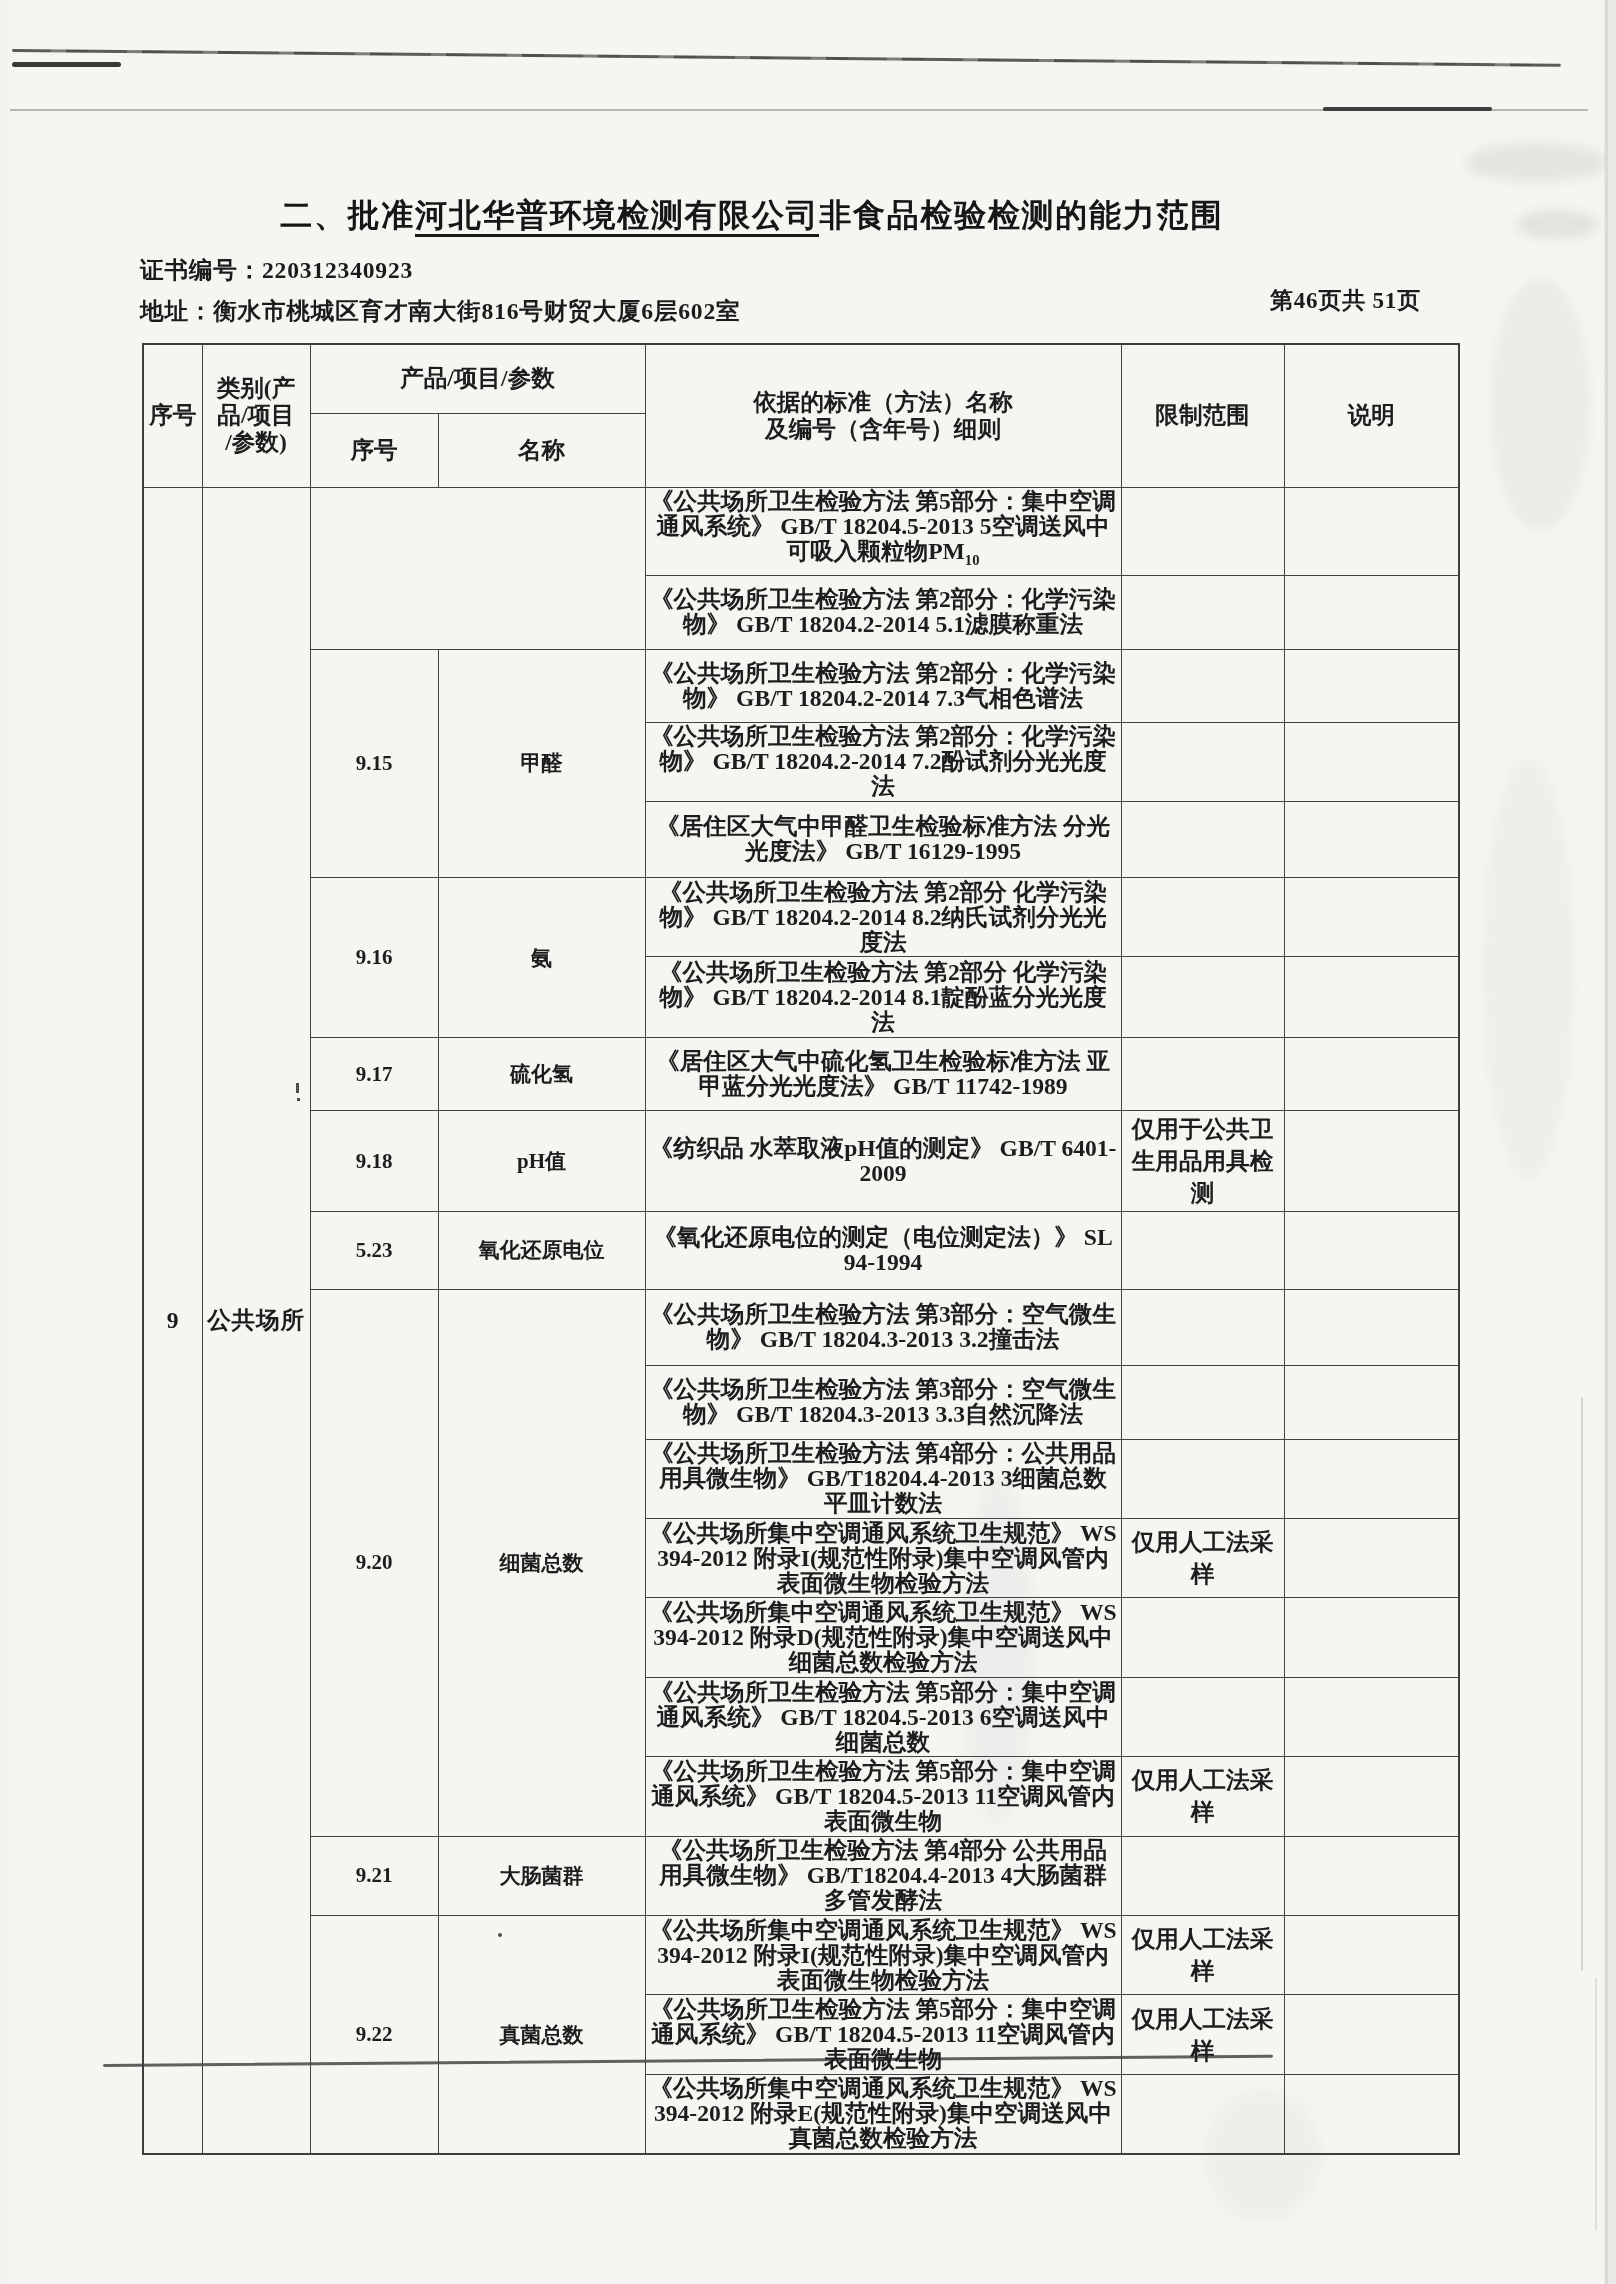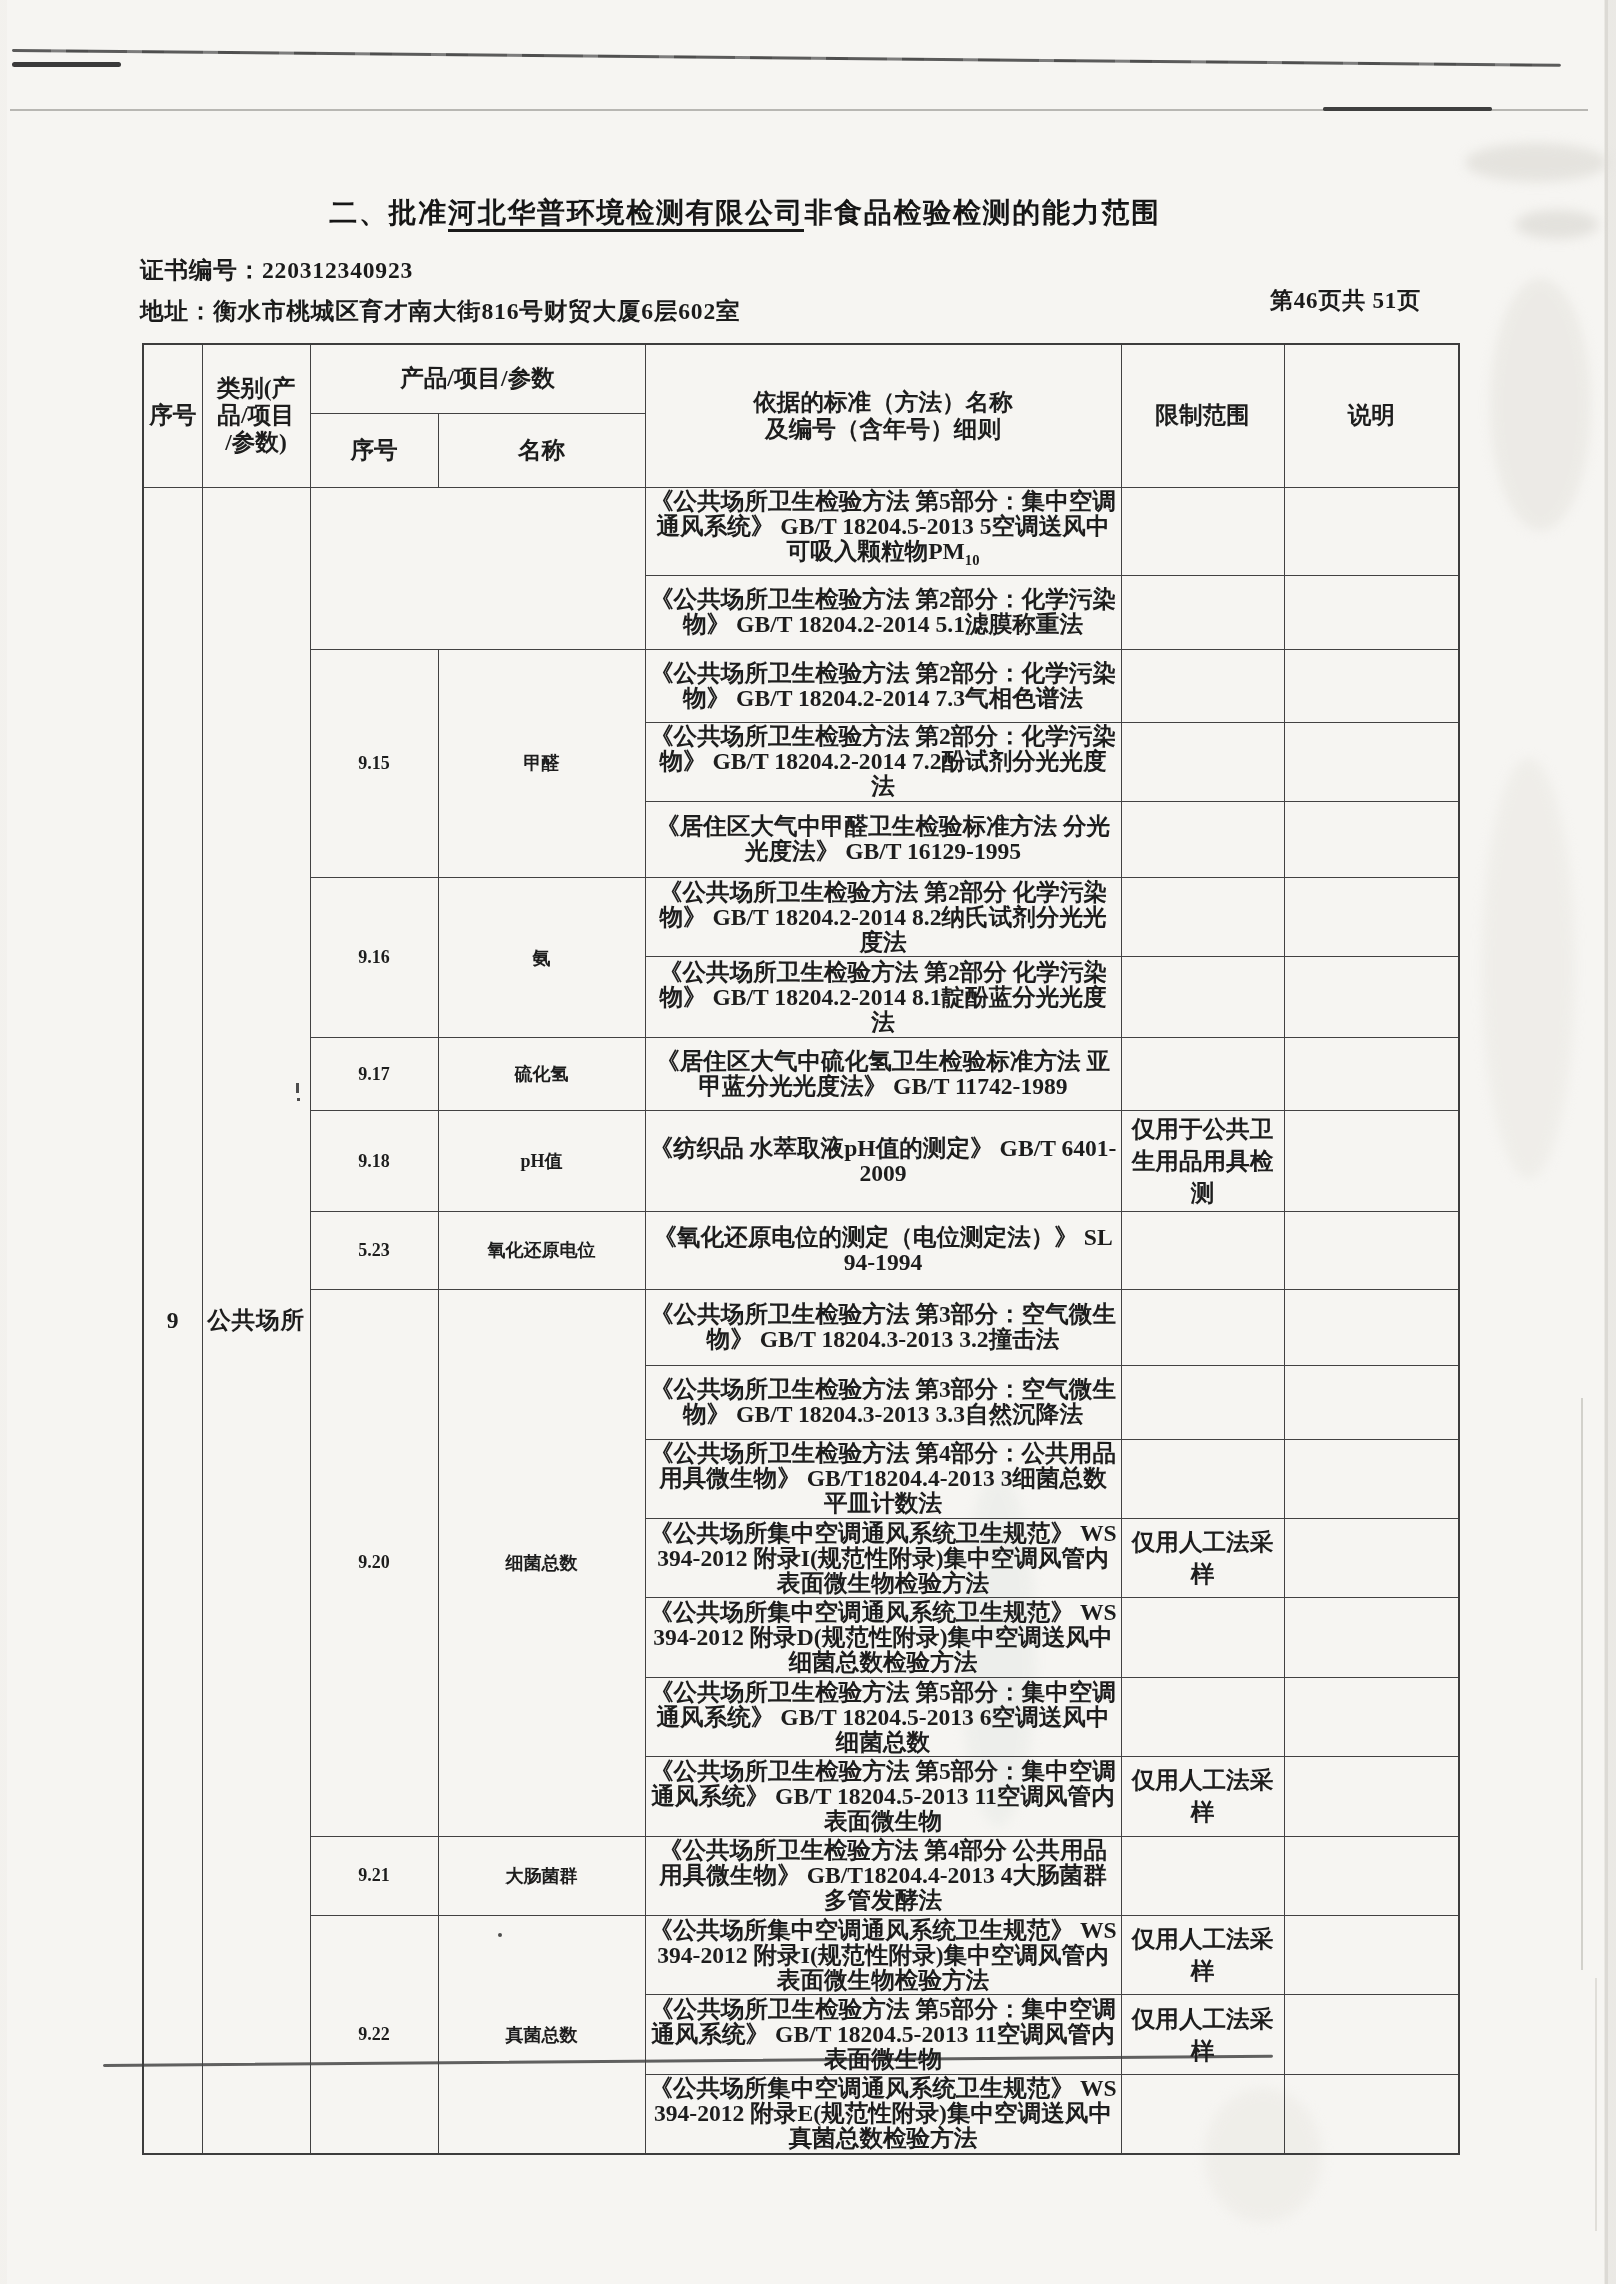--- a/index.html
+++ b/index.html
@@ -38,43 +38,43 @@
   .art-vline-r{left:1581px;top:1398px;width:1.7px;height:572px;background:#b5b3ab;opacity:.55;}
   .art-vline-r2{left:1595px;top:1978px;width:1.7px;height:253px;background:#c9c7c0;opacity:.5;}
   .blob{position:absolute;border-radius:50%;filter:blur(5.9px);pointer-events:none;}
   .speck{position:absolute;background:#4d4d4d;pointer-events:none;}
   .art-bottom-skew{
     left:103px;top:2064px;width:1170px;height:3.4px;background:#454545;
     transform:rotate(-0.45deg);transform-origin:left center;opacity:.85;border-radius:1.7px;
   }
   
   .title{
-    position:absolute;left:4px;top:194px;width:1482px;text-align:center;
-    font-size:28px;font-weight:700;letter-spacing:1.7px;color:#161616;
+    position:absolute;left:11px;top:194px;width:1482px;text-align:center;
+    font-size:32px;font-weight:700;letter-spacing:1.7px;color:#161616;
   }
   .title .uline{border-bottom:3.4px solid #1a1a1a;padding-bottom:0.8px;}
   .meta-cert{position:absolute;left:140px;top:254px;font-size:23.6px;font-weight:700;letter-spacing:0.8px;}
   .meta-addr{position:absolute;left:140px;top:295px;font-size:23.6px;font-weight:700;letter-spacing:0.8px;}
   .meta-page{position:absolute;left:1270px;top:285px;font-size:23px;font-weight:700;letter-spacing:0.8px;}
   
   table.cap{
     position:absolute;left:142px;top:343px;
     width:1316px;border-collapse:collapse;table-layout:fixed;
     border:2.5px solid #3d3d3d;
   }
   table.cap th,table.cap td{
     border:1.7px solid #424242;
     font-weight:700;color:#1d1d1d;
     text-align:center;vertical-align:middle;
     padding:1.7px 3.4px;
     overflow:hidden;
   }
   table.cap th{font-size:23.6px;line-height:27px;font-weight:700;white-space:pre-line;}
   td.c-std{font-size:23.6px;line-height:25px;letter-spacing:0;}
-  td.c-no,td.c-name{font-size:18px;}
+  td.c-no,td.c-name{font-size:21px;}
   td.c-idx{font-size:23.6px;}
   td.c-cat{font-size:23.6px;letter-spacing:0.8px;}
   td.c-limit{font-size:23.6px;line-height:32px;}
   td.c-note{font-size:22px;}
   tr.hr1{height:69px;}
   tr.hr2{height:74px;}
   sub{font-size:.62em;}
 </style>
 </head>
 <body>

